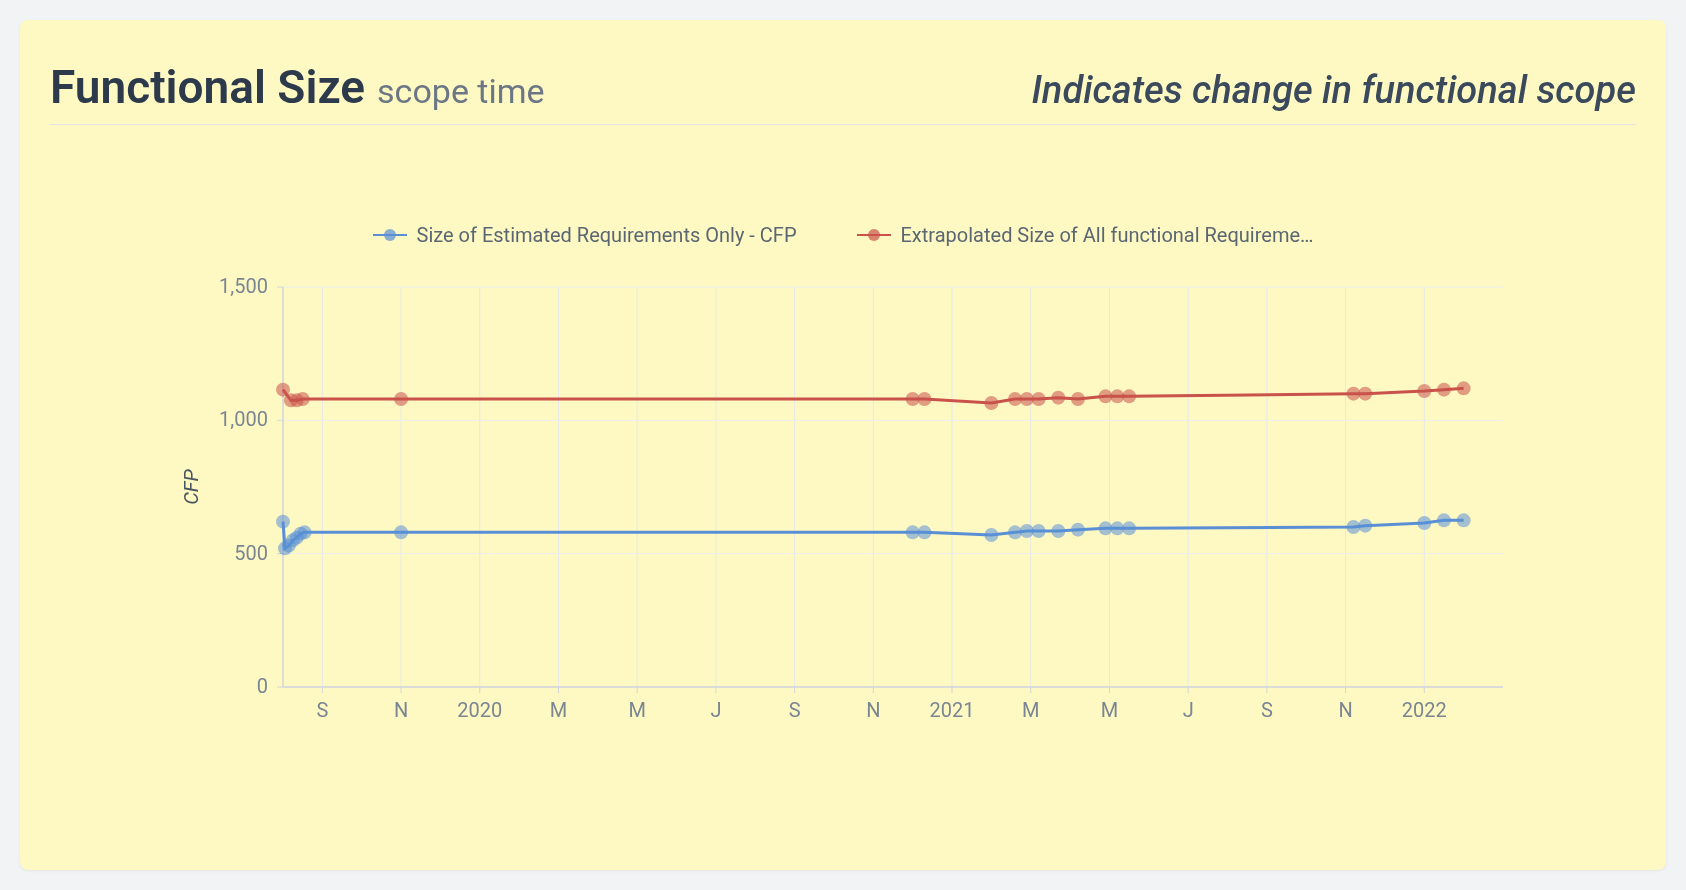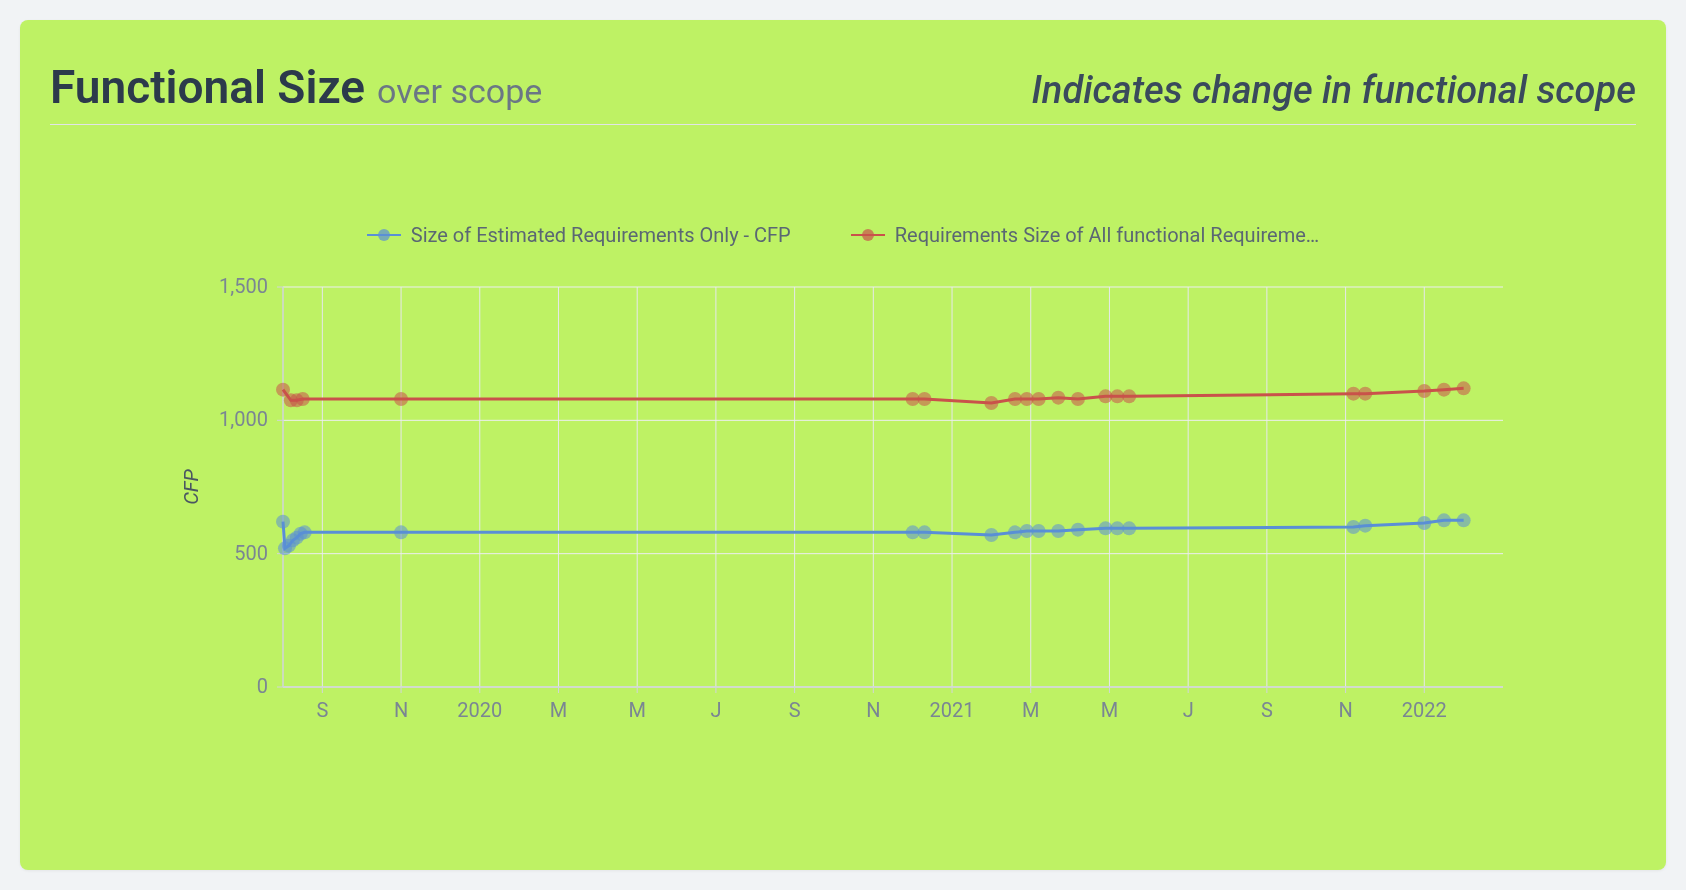--- a/index.html
+++ b/index.html
@@ -4,21 +4,21 @@
 <style>
   * { box-sizing: border-box; margin: 0; padding: 0; }
   body {
     background: #f1f3f5;
     font-family: -apple-system, BlinkMacSystemFont, "Segoe UI", Roboto, Helvetica, Arial, sans-serif;
     padding: 20px;
     width: 1686px;
     height: 890px;
   }
   .card {
-    background: #bef264;
+    background: #fef9c3;
     border-radius: 8px;
     box-shadow: 0 1px 3px rgba(0,0,0,0.06);
     width: 100%;
     height: 100%;
     padding: 40px 30px 30px 30px;
     position: relative;
   }
   .header-row {
     display: flex;
     justify-content: space-between;
@@ -82,35 +82,35 @@
   .pt { opacity:0.55; }
 </style>
 </head>
 <body>
 
 <div class="card">
 
   <div class="header-row">
     <div class="title-group">
       <span class="title-main">Functional Size</span>
-      <span class="title-sub">over scope</span>
+      <span class="title-sub">scope time</span>
     </div>
     <div class="subtitle-right">Indicates change in functional scope</div>
   </div>
 
   <div class="chart-wrap">
 
     <div class="legend-row">
       <div class="legend-item">
         <span class="legend-mark blue"></span>
         <span>Size of Estimated Requirements Only - CFP</span>
       </div>
       <div class="legend-item">
         <span class="legend-mark red"></span>
-        <span>Requirements Size of All functional Requireme…</span>
+        <span>Extrapolated Size of All functional Requireme…</span>
       </div>
     </div>
 
     <svg class="chart" id="chart-svg" width="1360" height="480" viewBox="0 0 1360 480">
         <line x1="159.3548387096774" y1="20" x2="159.3548387096774" y2="420" class="grid" stroke="#e6e8eb"></line>
         <line x1="238.06451612903226" y1="20" x2="238.06451612903226" y2="420" class="grid" stroke="#e6e8eb"></line>
         <line x1="316.7741935483871" y1="20" x2="316.7741935483871" y2="420" class="grid" stroke="#e6e8eb"></line>
         <line x1="395.48387096774195" y1="20" x2="395.48387096774195" y2="420" class="grid" stroke="#e6e8eb"></line>
         <line x1="474.1935483870968" y1="20" x2="474.1935483870968" y2="420" class="grid" stroke="#e6e8eb"></line>
         <line x1="552.9032258064517" y1="20" x2="552.9032258064517" y2="420" class="grid" stroke="#e6e8eb"></line>

